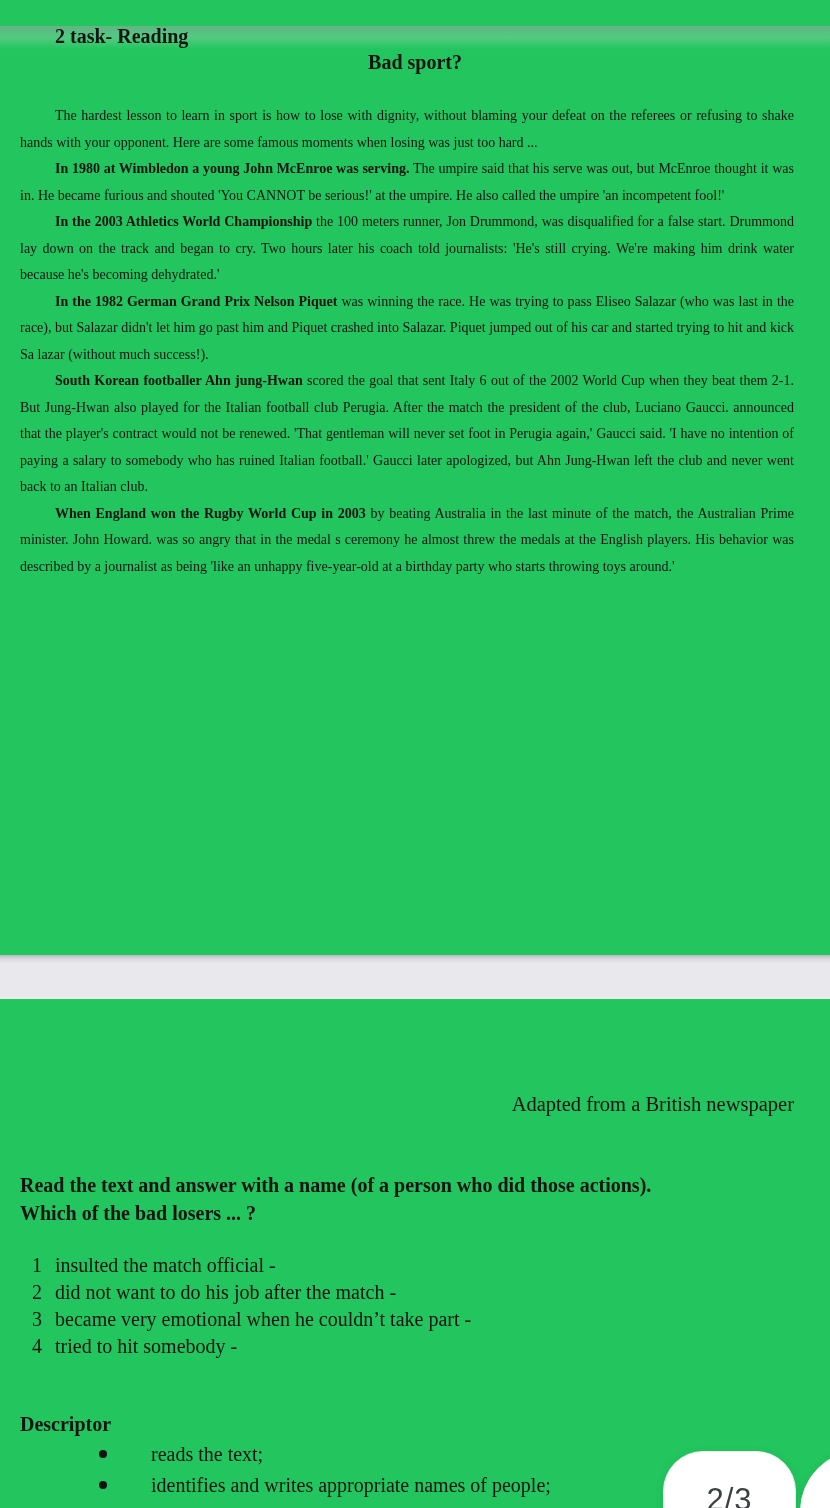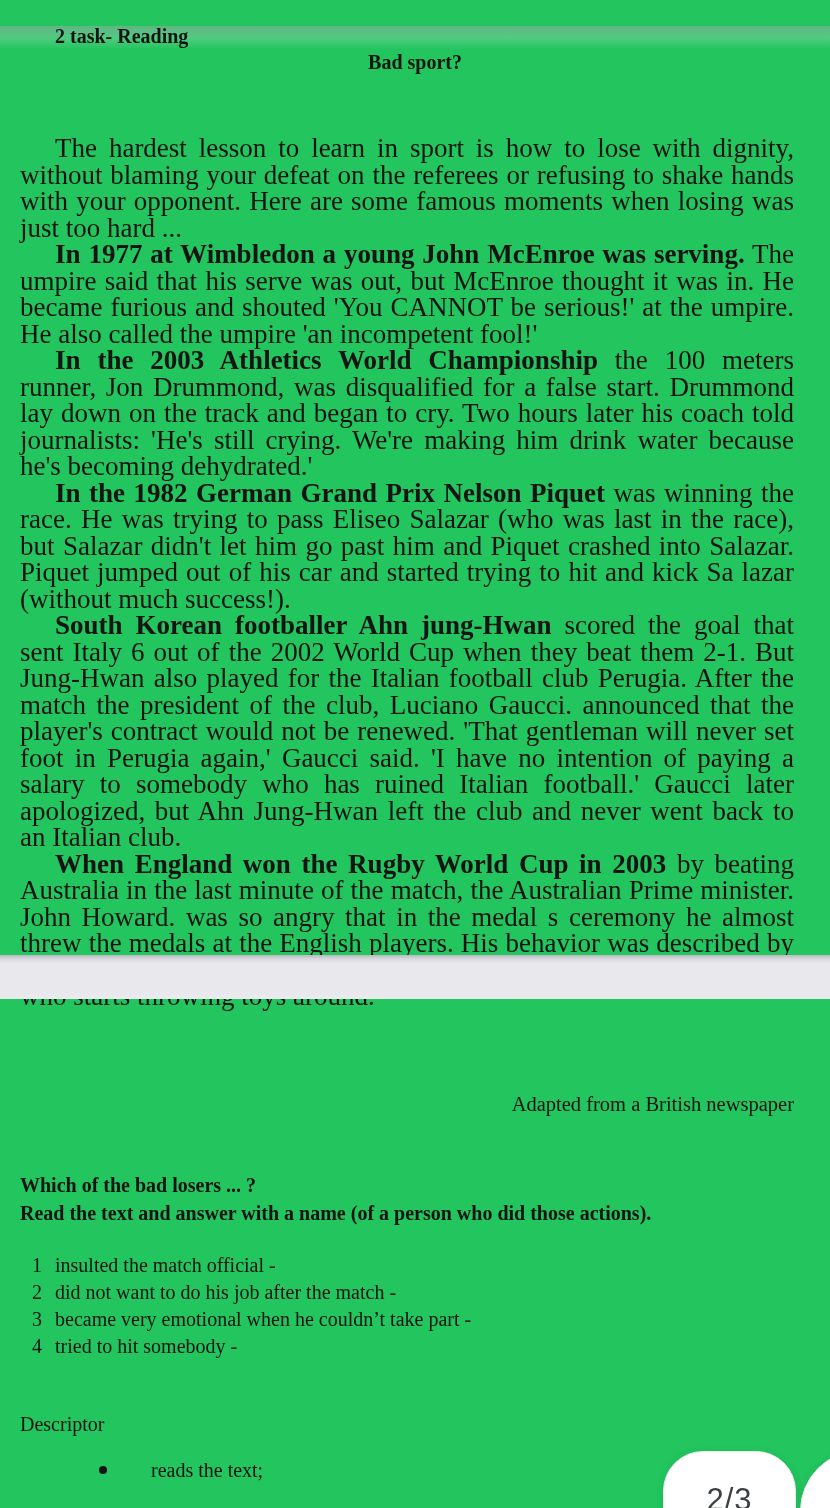--- a/index.html
+++ b/index.html
@@ -19,21 +19,21 @@
   .task-label {
     position:absolute; left:55px; top:24px;
     font-weight:bold; font-size:20px; line-height:24px; white-space:pre;
   }
   .doc-title {
     position:absolute; left:20px; top:50px; width:790px;
     text-align:center; font-weight:bold; font-size:20px; line-height:25px;
   }
   .text-block {
     position:absolute; left:20px; top:103px; width:774px;
-    font-size:27px; line-height:26.5px; text-align:justify;margin-top:32px;
+    font-size:14px; line-height:26.5px; text-align:justify;
   }
   .text-block p { margin:0; text-indent:35px; }
   .gap-band {
     position:absolute; left:0; top:955px; width:100%; height:44px;
     background:linear-gradient(180deg,#b9b9c1 0px,#d9d9df 4px,#e9e9ed 9px,#e9e9ed 38px,#ececef 44px);
   }
   .source-note {
     position:absolute; left:20px; top:1091px; width:774px;
     text-align:right; font-size:20.5px; line-height:27px;
   }
@@ -44,22 +44,22 @@
   .questions {
     position:absolute; left:32px; top:1252px; width:764px;
     font-size:20px; line-height:27px;
   }
   .q-row { white-space:nowrap; }
   .q-num { display:inline-block; width:23px; }
   .descriptor {
     position:absolute; left:20px; top:1411px; width:764px;
     font-size:20px;
   }
-  .descriptor-heading { font-weight:normal; line-height:27px; }
-  .bullet-row { display:flex; align-items:flex-start; line-height:28.5px; margin-top:18px; }
+  .descriptor-heading { font-weight:bold; line-height:27px; }
+  .bullet-row { display:flex; align-items:flex-start; line-height:28.5px; margin-top:2px; }
   .bullet-dot {
     flex:0 0 auto; width:8px; height:8px; border-radius:50%;
     background:#131313; margin:10px 44px 0 79px;
   }
   .page-pill {
     position:absolute; left:663px; top:1451px; width:131px; height:96px;
     background:#ffffff; border:1px solid #ededef; border-radius:40px;
     box-shadow:0 2px 10px rgba(60,60,70,0.10);
     display:flex; align-items:center; justify-content:center;
     font-family:"Liberation Sans","DejaVu Sans",sans-serif;
@@ -77,34 +77,34 @@
 <div class="viewer">
 
   <div class="top-shadow"></div>
 
   <div class="task-label">2 task- Reading</div>
 
   <div class="doc-title">Bad sport?</div>
 
   <div class="text-block">
     <p><b></b><span>The hardest lesson to learn in sport is how to lose with dignity, without blaming your defeat on the referees or refusing to shake hands with your opponent. Here are some famous moments when losing was just too hard  ...</span></p>
-    <p><b>In 1977 at Wimbledon a young John McEnroe was serving.</b><span> The umpire said that his serve was out, but McEnroe thought it was in.  He became furious and shouted 'You CANNOT be serious!' at the umpire. He also called the umpire 'an incompetent fool!'</span></p>
+    <p><b>In 1980 at Wimbledon a young John McEnroe was serving.</b><span> The umpire said that his serve was out, but McEnroe thought it was in.  He became furious and shouted 'You CANNOT be serious!' at the umpire. He also called the umpire 'an incompetent fool!'</span></p>
     <p><b>In the 2003 Athletics World Championship</b><span> the 100 meters runner, Jon Drummond, was disqualified for a false start. Drummond lay down on the track and began to cry. Two hours later his coach told journalists: 'He's still crying. We're making him drink water because he's becoming dehydrated.'</span></p>
     <p><b>In the 1982 German Grand Prix Nelson Piquet</b><span> was winning the race. He was trying to pass Eliseo Salazar (who was last in the race), but Salazar didn't let him go past him and Piquet crashed into Salazar. Piquet jumped out of his car and started trying to hit and kick Sa lazar (without much success!).</span></p>
     <p><b>South Korean footballer Ahn jung-Hwan</b><span> scored the goal that sent Italy 6 out of the 2002 World Cup when they beat them 2-1.  But Jung-Hwan also  played for the Italian football club Perugia. After the match  the president of  the club, Luciano Gaucci. announced that the player's contract would not be renewed. 'That gentleman will never set foot in Perugia again,' Gaucci said. 'I have no intention of paying a salary to somebody who has ruined Italian football.' Gaucci later apologized, but Ahn Jung-Hwan left the club and never went back to an Italian club.</span></p>
     <p><b>When England won the Rugby World Cup in 2003</b><span> by beating Australia in the last minute of the match, the Australian Prime minister. John Howard. was so angry that in the medal s ceremony he almost threw the medals at the English players. His behavior was described by a  journalist as  being 'like an unhappy five-year-old at a birthday party who starts throwing toys around.'</span></p>
   </div>
 
   <div class="gap-band"></div>
 
   <div class="source-note">Adapted from a British newspaper</div>
 
   <div class="instruction">
+    <div>Read the text and answer with a name (of a person who did those actions).</div>
     <div>Which of the bad losers ...  ?</div>
-    <div>Read the text and answer with a name (of a person who did those actions).</div>
   </div>
 
   <div class="questions">
     <div class="q-row"><span class="q-num">1</span><span>insulted the match official -</span></div>
     <div class="q-row"><span class="q-num">2</span><span>did not want  to do his job after the match -</span></div>
     <div class="q-row"><span class="q-num">3</span><span>became very emotional when he couldn’t take part -</span></div>
     <div class="q-row"><span class="q-num">4</span><span>tried to hit  somebody -</span></div>
   </div>
 
   <div class="descriptor">

